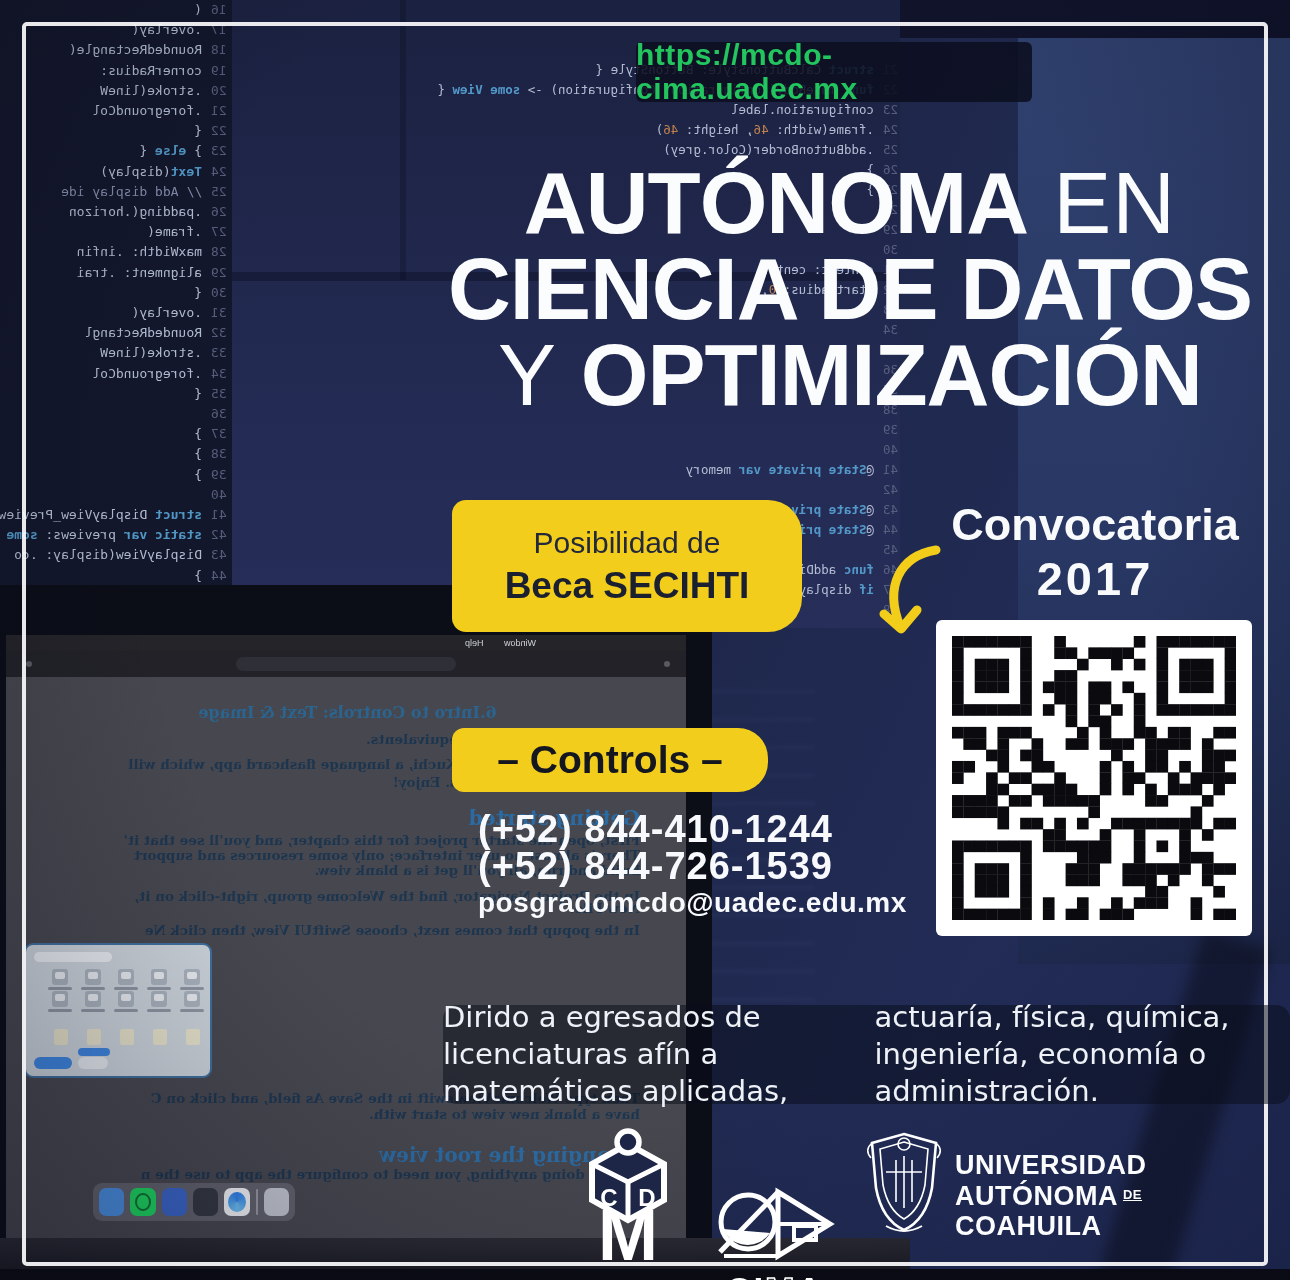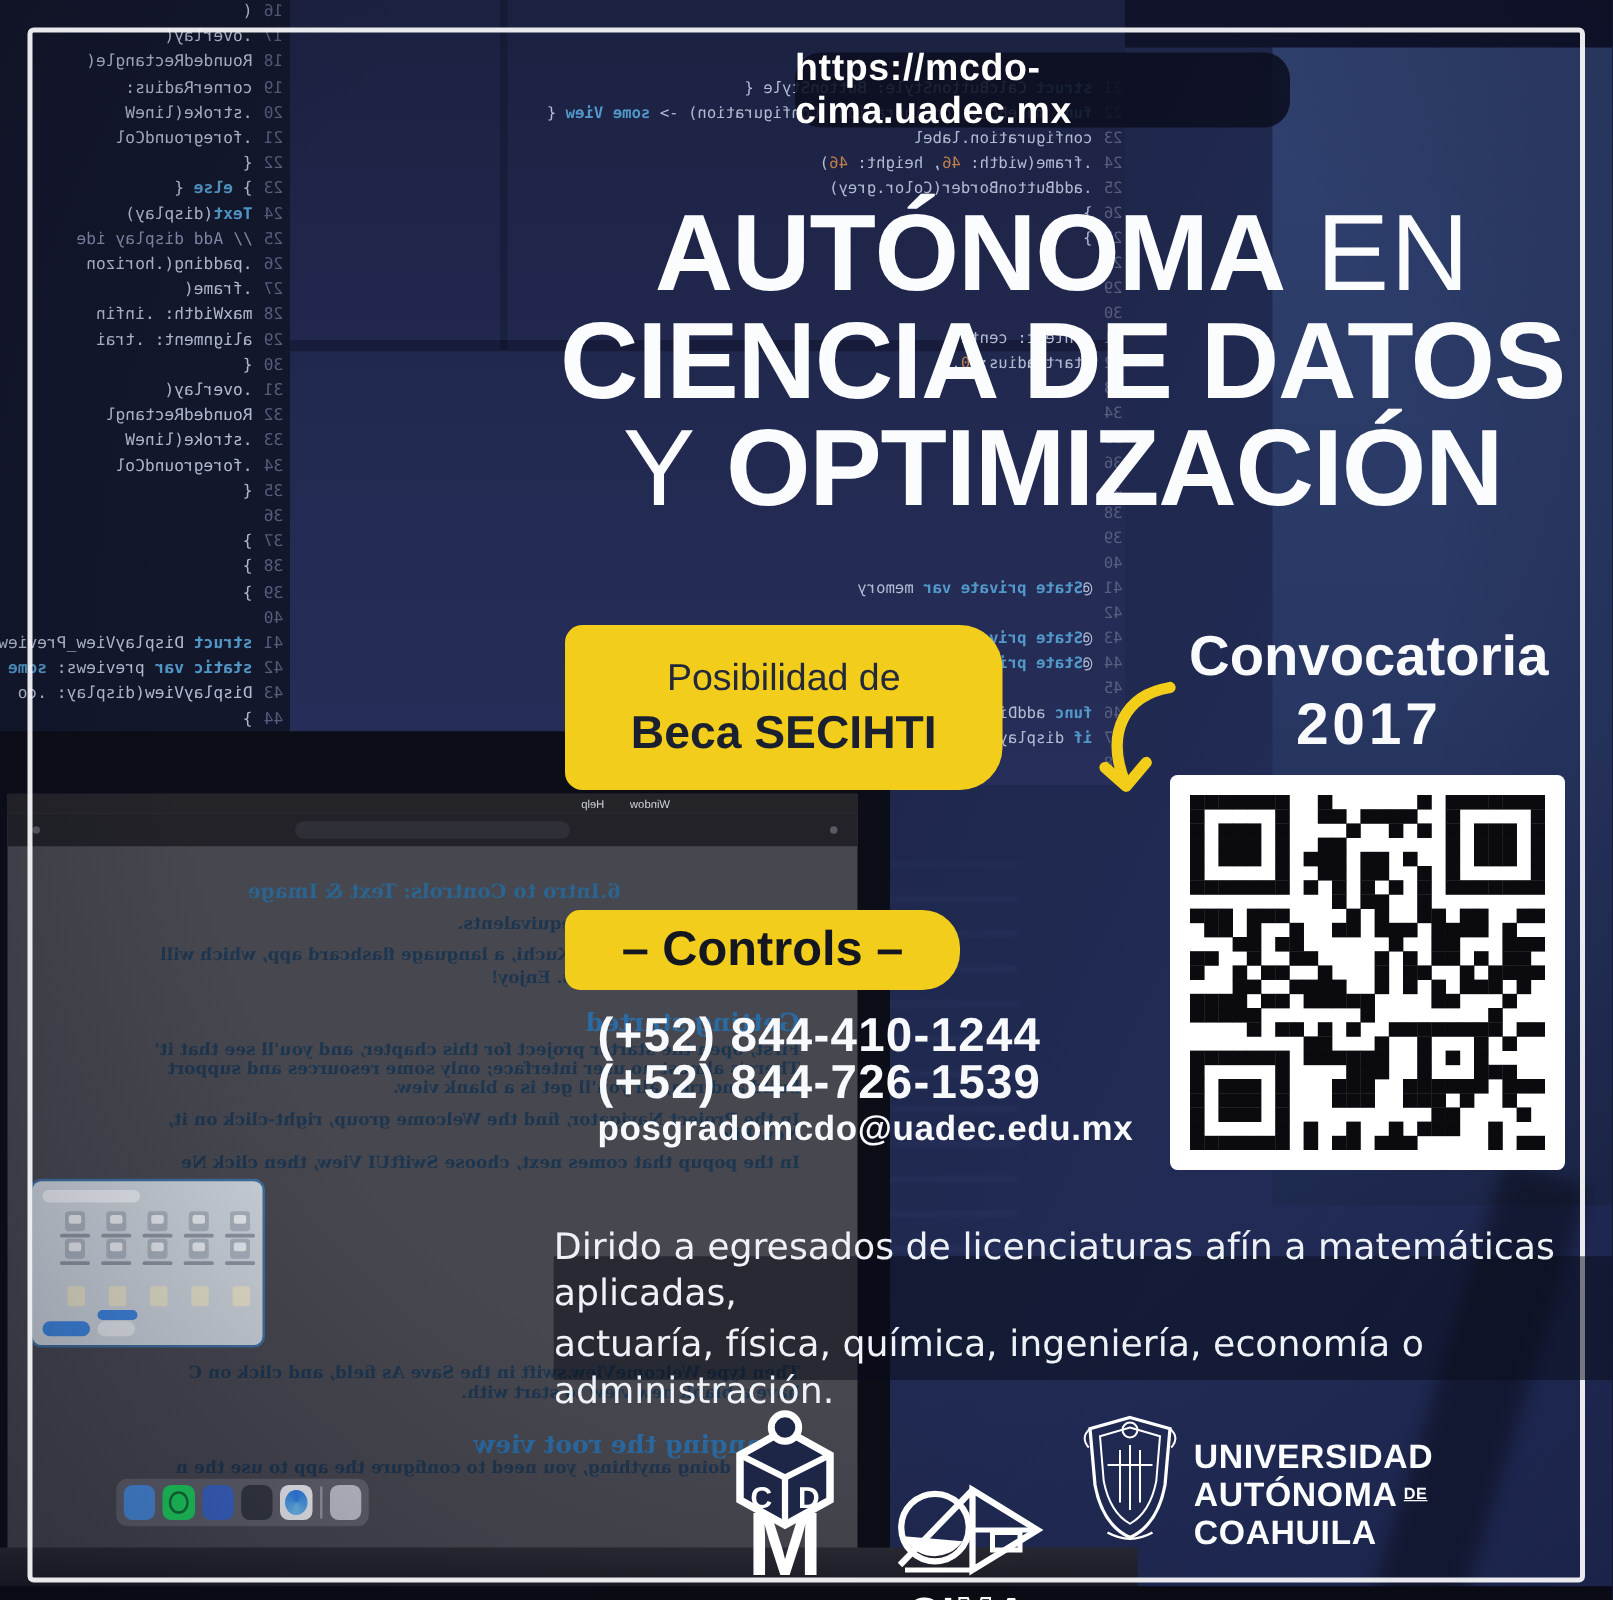--- a/index.html
+++ b/index.html
@@ -66,43 +66,43 @@
   .dock-ic.safari:after{content:"";position:absolute;inset:4px;border-radius:50%;background:conic-gradient(#2f7fe8,#6fc0f2,#2f7fe8);}
   .dock-ic.spotify:after{content:"";position:absolute;inset:5px;border-radius:50%;border:2.5px solid rgba(10,30,16,.55);}
   .desk{position:absolute;left:0;top:1238px;width:910px;height:42px;background:linear-gradient(180deg,#2a2b33,#17181f);}
   .bottom-edge{position:absolute;left:0;top:1269px;width:1290px;height:11px;background:#0a0b12;}
   .photo-tint{position:absolute;inset:0;background:radial-gradient(ellipse at 50% 40%,rgba(10,14,34,0) 55%,rgba(8,10,26,.35) 100%);}
 
   .frame-line{position:absolute;left:22px;top:22px;width:1246px;height:1244px;border:4px solid rgba(250,250,252,.93);border-radius:5px;}
 
   
   .url-pill{position:absolute;left:636px;top:42px;width:396px;height:60px;background:rgba(12,15,32,.88);
-     border-radius:21px;display:flex;align-items:center;justify-content:center;
-     color:#ffffff;font-size:30px;font-weight:600;letter-spacing:.5px;}
+     border-radius:6px;display:flex;align-items:center;justify-content:center;
+     color:#22c55e;font-size:30px;font-weight:600;letter-spacing:.5px;}
   .title{position:absolute;left:415px;top:160px;width:870px;text-align:center;color:#fbfcfe;
      font-size:87px;line-height:86px;letter-spacing:-1px;white-space:nowrap;}
   .title .tb{font-weight:800;}
   .title .tl{font-weight:200;letter-spacing:1px;}
   .badge-beca{position:absolute;left:452px;top:500px;width:350px;height:132px;background:#F3CD1C;
      border-radius:14px 34px 34px 14px;display:flex;flex-direction:column;align-items:center;justify-content:center;gap:5px;}
   .badge-beca .l1{font-size:30px;font-weight:500;color:#23283a;}
   .badge-beca .l2{font-size:37px;font-weight:800;color:#1b2030;}
   .convocatoria{position:absolute;left:935px;top:498px;width:320px;text-align:center;color:#f8fafc;
      font-weight:800;font-size:45px;line-height:54px;}
   .convocatoria .yr{font-size:47px;letter-spacing:3px;}
   .arrow-svg{position:absolute;left:878px;top:542px;}
   .qr-box{position:absolute;left:936px;top:620px;width:316px;height:316px;background:#ffffff;border-radius:6px;padding:16px;}
   .badge-informes{position:absolute;left:452px;top:728px;width:316px;height:64px;background:#F3CD1C;
      border-radius:12px 30px 30px 12px;display:flex;align-items:center;justify-content:center;
      font-size:39px;font-weight:800;color:#14171f;}
   .phone{position:absolute;left:478px;color:#f7f9fc;font-size:38px;font-weight:700;letter-spacing:1px;white-space:nowrap;}
   .email{position:absolute;left:478px;top:887px;color:#f7f9fc;font-size:28px;font-weight:700;letter-spacing:.5px;}
   .note-bar{position:absolute;left:443px;top:1005px;width:847px;height:99px;background:rgba(10,13,26,.52);
-     display:flex;flex-direction:column;align-items:center;justify-content:center;gap:4px;
-     color:#eef2f7;font-family:"DejaVu Sans",sans-serif;font-size:29px;line-height:37px;}
+     display:flex;align-items:center;justify-content:center;gap:4px;
+     color:#eef2f7;font-family:"DejaVu Sans",sans-serif;font-size:29px;line-height:37px;border-radius:14px;}
   .logo{position:absolute;}
   .cima-wrap{left:705px;top:1184px;width:140px;text-align:center;}
   .cima-text{color:#fff;font-size:35px;font-weight:800;letter-spacing:2px;margin-top:2px;}
   .cima-text .mo{color:rgba(255,255,255,.15);-webkit-text-stroke:1.6px #fff;}
   .uni-text{position:absolute;left:955px;top:1150px;color:#fbfcfe;font-weight:800;font-size:27px;
      line-height:30px;letter-spacing:.5px;white-space:nowrap;}
   .uni-text .de{font-size:13px;font-weight:800;text-decoration:underline;margin-left:5px;vertical-align:6px;}
 </style>
 </head>
 <body>

